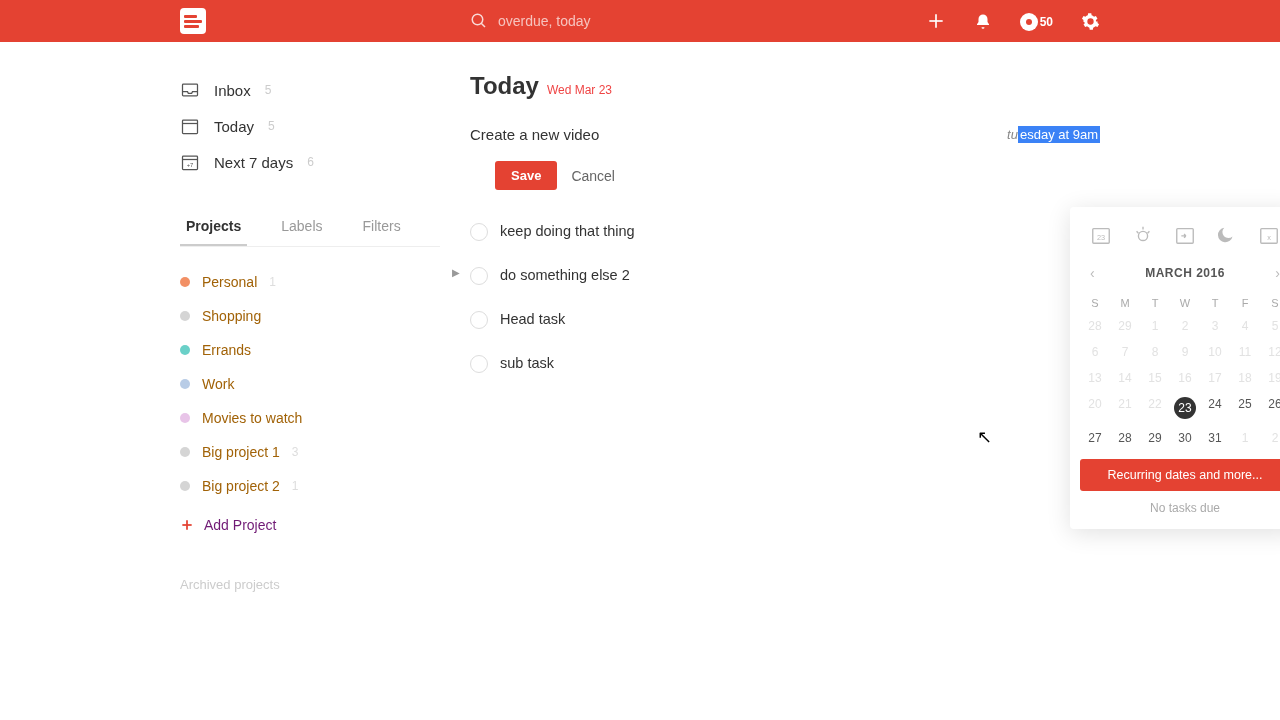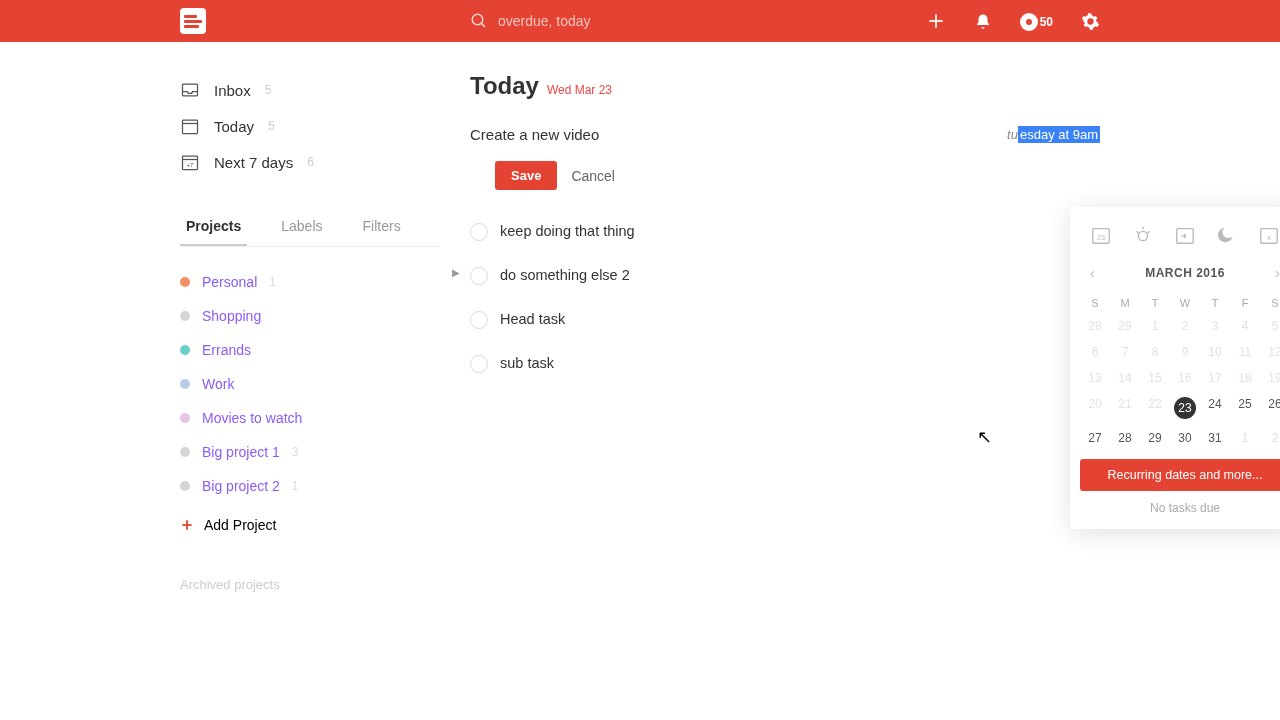--- a/index.html
+++ b/index.html
@@ -28,24 +28,24 @@
 .nav-count { font-size: 12px; color: #ccc; }
 .nav-icon { width: 20px; height: 20px; display: flex; align-items: center; justify-content: center; color: #555; }
 
 .tabs { display: flex; gap: 28px; margin-top: 28px; border-bottom: 1px solid #eee; }
 .tab { padding: 10px 6px; font-size: 14px; color: #999; cursor: pointer; border-bottom: 2px solid transparent; }
 .tab.active { color: #333; font-weight: 600; border-bottom-color: #ccc; }
 
 .project-list { margin-top: 18px; }
 .project-item { display: flex; align-items: center; gap: 12px; padding: 9px 0; cursor: pointer; }
 .proj-dot { width: 10px; height: 10px; border-radius: 50%; }
-.proj-label { font-size: 14px; color: #8b5cf6; }
+.proj-label { font-size: 14px; color: #a16207; }
 .proj-count { font-size: 12px; color: #ddd; }
 
-.add-project { display: flex; align-items: center; gap: 10px; padding: 14px 0; color: #000000; cursor: pointer; font-size: 14px; text-align: center; }
+.add-project { display: flex; align-items: center; gap: 10px; padding: 14px 0; color: #701a75; cursor: pointer; font-size: 14px; text-align: center; }
 .archived { margin-top: 30px; font-size: 13px; color: #ccc; cursor: pointer; }
 
 .content { flex: 1; padding: 30px 0 0 30px; position: relative; }
 .view-title { display: flex; align-items: baseline; gap: 8px; }
 .view-title h1 { font-size: 24px; font-weight: 600; color: #333; }
 .view-date { font-size: 12px; color: #ef4444; }
 
 .edit-row { margin-top: 22px; }
 .edit-input-row { display: flex; align-items: center; justify-content: space-between; padding: 4px 0; }
 .task-text { font-size: 15px; color: #333; }

